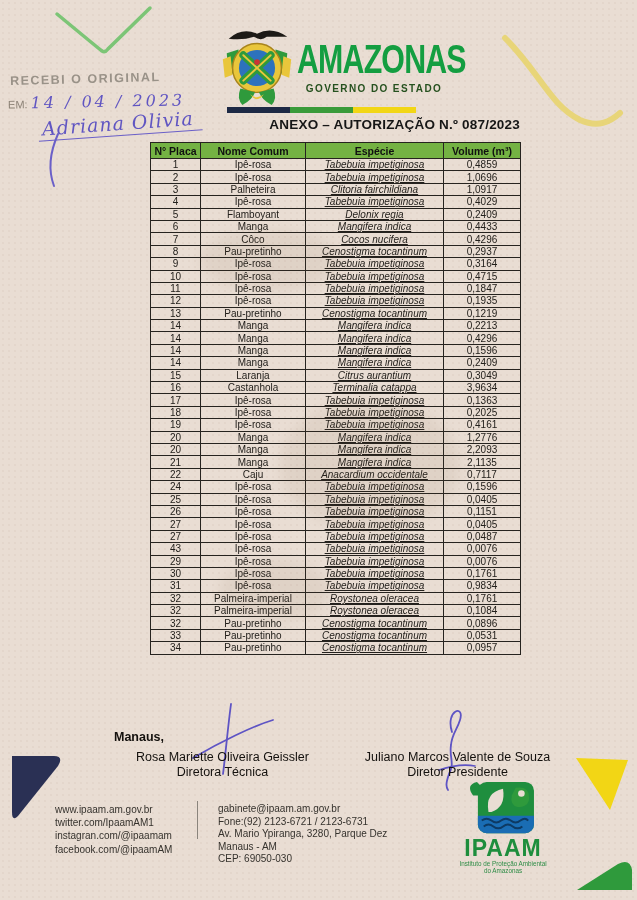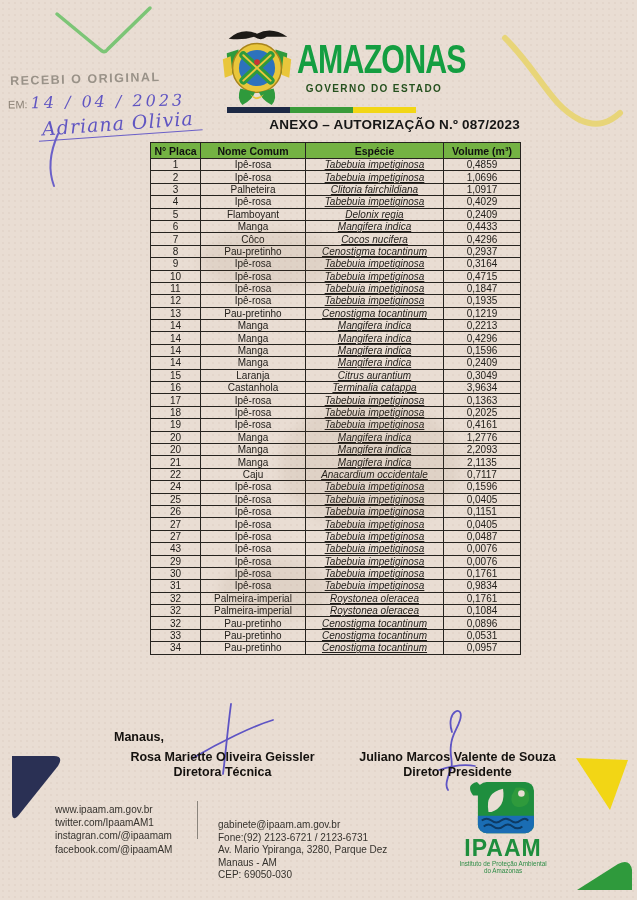--- a/index.html
+++ b/index.html
@@ -26,29 +26,29 @@
   .doc-title{left:150px;top:117px;width:370px;text-align:right;font-size:13.5px;font-weight:bold;color:#161616;letter-spacing:.2px;}
   
   table.trees{position:absolute;left:150px;top:142px;width:370px;border-collapse:collapse;table-layout:fixed;}
   table.trees th,table.trees td{border:1.2px solid #26231f;text-align:center;overflow:hidden;white-space:nowrap;}
   table.trees th{background:#74b243;font-size:10.5px;font-weight:bold;color:#111;height:15px;padding:0;margin-left:46px;}
   table.trees td{font-size:10px;height:11.4px;line-height:11px;padding:0 1px;color:#23201c;}
   td.sp{font-style:italic;text-decoration:underline;}
   col.c-placa{width:50px;}col.c-nome{width:105px;}col.c-especie{width:138px;}col.c-vol{width:77px;}
   
   .city{left:114px;top:710px;font-size:12.5px;font-weight:bold;color:#14110e;margin-top:20px;}
-  .sig-block{top:750px;text-align:center;font-weight:bold;color:#14110e;}
+  .sig-block{top:750px;text-align:center;font-weight:normal;color:#14110e;}
   .sig-left{left:110px;width:225px;}
   .sig-right{left:350px;width:215px;}
   .sig-name{font-size:12.5px;}
   .sig-role{font-size:12.5px;margin-top:1px;}
   
   .footer-links{left:55px;top:803px;font-size:10px;line-height:13.2px;color:#35322d;}
   .footer-divider{left:197px;top:801px;width:1.3px;height:38px;background:#8a847c;}
-  .footer-contact{left:218px;top:803px;font-size:10px;line-height:12.6px;color:#35322d;margin-top:16px;}
+  .footer-contact{left:218px;top:803px;font-size:10px;line-height:12.6px;color:#35322d;}
   .ipaam-text{left:448px;top:835px;width:110px;text-align:center;font-size:23px;font-weight:bold;color:#1e8e3d;letter-spacing:1px;transform:scale(1,1.05);}
   .ipaam-sub{left:440px;top:860px;width:126px;text-align:center;font-size:6.3px;line-height:7.2px;color:#2c8b44;}
   
   .smudge{border-radius:50%;filter:blur(6px);opacity:.07;background:#6b4f2e;}
 </style>
 </head>
 <body>
 
 <div class="page">
 

